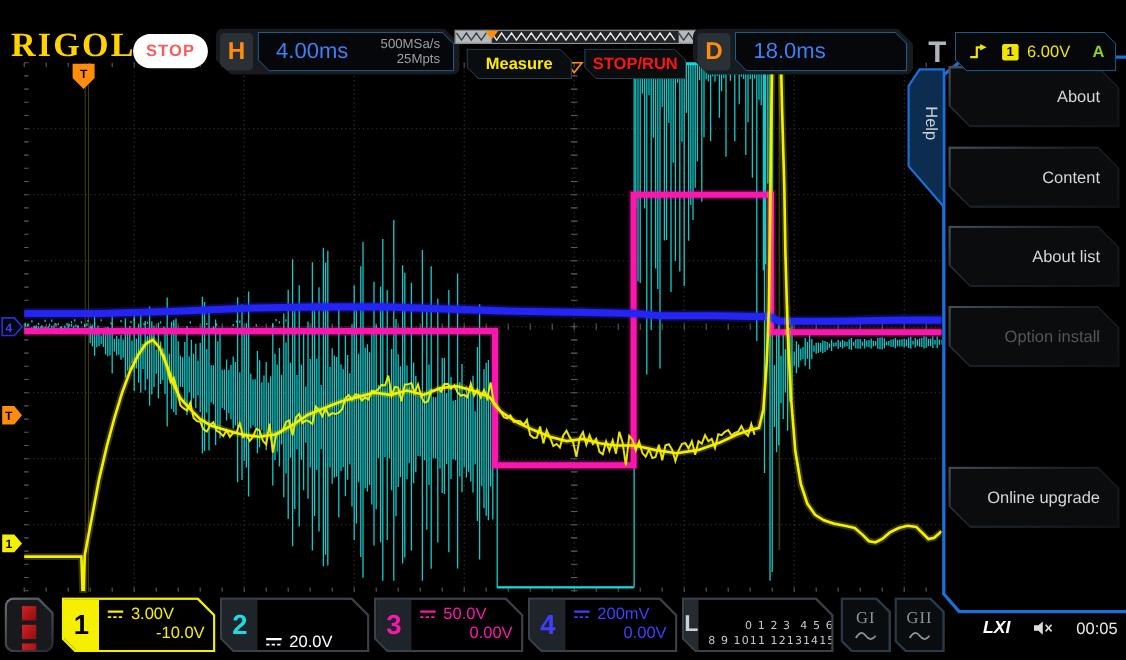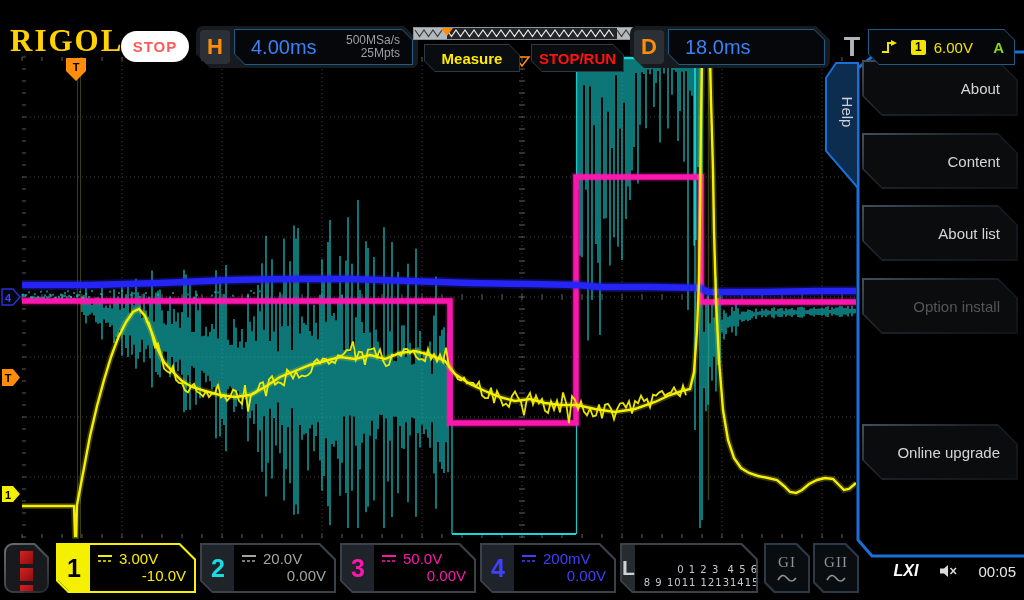--- a/index.html
+++ b/index.html
@@ -62,21 +62,21 @@
   .chblock.active{background:#f5ef00;}
   .chblock .in{position:absolute;inset:2px;background:#000;display:flex;
            clip-path:polygon(0 0,calc(100% - 15px) 0,100% 15px,100% 100%,11px 100%,0 calc(100% - 11px));}
   .chnum{width:32px;display:flex;align-items:center;justify-content:center;font-size:25px;font-weight:bold;
          background:#1e2429;}
   .ch1 .chnum{background:#f5ef00;color:#000;}
   .ch2 .chnum{color:#18dce2;} .ch3 .chnum{color:#fb17ad;} .ch4 .chnum{color:#3f3fff;}
   .chvals{flex:1;display:flex;flex-direction:column;justify-content:flex-start;padding:5px 8px 5px 7px;font-size:15px;}
   .rowtop{display:flex;align-items:center;gap:6px;}
   .rowbot{text-align:right;}
-  .ch1 .chvals{color:#f5ef00;} .ch2 .chvals{color:#a3a3a3;}
+  .ch1 .chvals{color:#f5ef00;} .ch2 .chvals{color:#ffffff;margin-top:25px;}
   .ch3 .chvals{color:#fb17ad;} .ch4 .chvals{color:#3f3fff;}
   .lblock{left:620px;width:138px;}
   .lnum{width:30px;display:flex;align-items:center;justify-content:center;font-size:21px;font-weight:bold;
         background:#262b30;color:#cdd2d7;}
   .ldigits{flex:1;padding:5px 0 0 9px;font-family:"DejaVu Sans",sans-serif;font-size:10px;
            line-height:13px;color:#c5cad0;white-space:pre;letter-spacing:1px;}
   .gen-block{position:absolute;top:3px;width:46px;height:50px;background:#2c3946;
            clip-path:polygon(0 0,calc(100% - 13px) 0,100% 13px,100% 100%,10px 100%,0 calc(100% - 10px));}
   .gen-block .in{position:absolute;inset:2px;background:#0a0d10;display:flex;flex-direction:column;
            align-items:center;justify-content:center;gap:1px;color:#8d949b;

